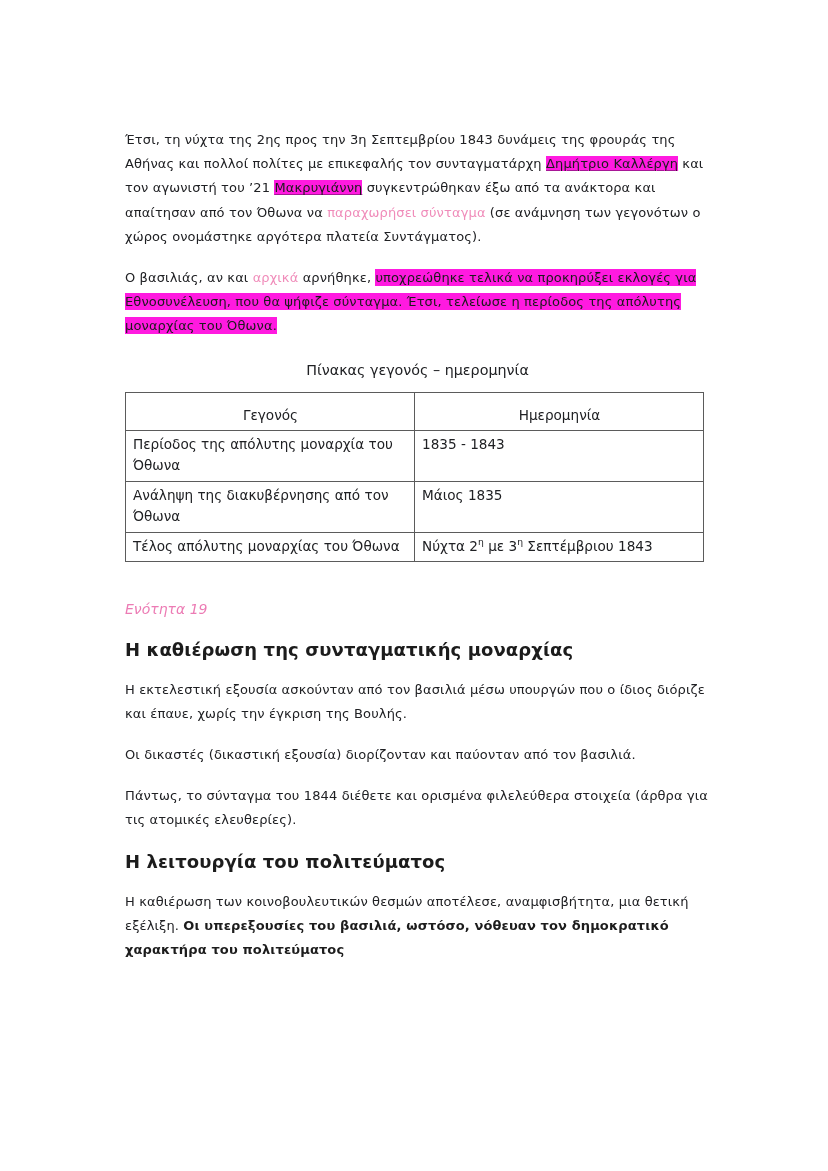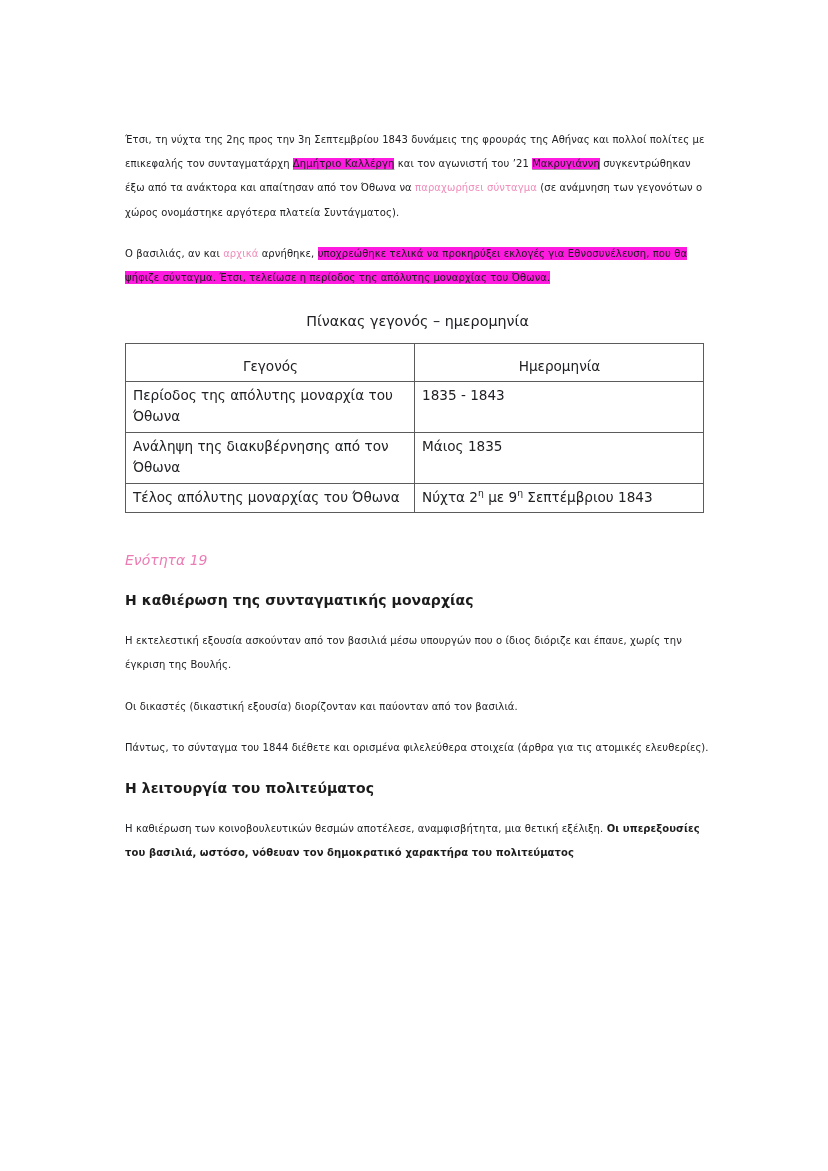--- a/index.html
+++ b/index.html
@@ -20,21 +20,21 @@
     width: 828px;
     height: 1171px;
     background: #ffffff;
     box-sizing: border-box;
     padding: 128px 118px 0 125px;
   }
   p, div, td, th {
     -webkit-font-smoothing: antialiased;
   }
   .para {
-    font-size: 10px;
+    font-size: 13px;
     line-height: 24.2px;
     margin: 0 0 17px 0;
     color: #202124;
     text-align: left;
     letter-spacing: 0.01em;
   }
   .para.tight {
     margin-bottom: 16px;
   }
   .hl {
@@ -98,21 +98,21 @@
     font-style: italic;
     text-underline-offset: 2px;
     text-decoration-thickness: 1px;
     line-height: 22px;
     margin: 0 0 18px 0;
   }
   .sec-head.first {
     margin-top: 36px;
   }
   .bold-head {
-    font-size: 14px;
+    font-size: 18px;
     font-weight: bold;
     line-height: 23px;
     color: #1c1c1c;
     margin: 0 0 17px 0;
     letter-spacing: 0.005em;
   }
   .bold-head.spaced {
     margin-top: 15px;
   }
   strong.inline {
@@ -146,21 +146,21 @@
       <tr>
         <td class="cell-2line">Περίοδος της απόλυτης μοναρχία του Όθωνα</td>
         <td class="cell-2line">1835 - 1843</td>
       </tr>
       <tr>
         <td class="cell-2line">Ανάληψη της διακυβέρνησης από τον Όθωνα</td>
         <td class="cell-2line">Μάιος 1835</td>
       </tr>
       <tr>
         <td>Τέλος απόλυτης μοναρχίας του Όθωνα</td>
-        <td><span>Νύχτα 2</span><sup>η</sup><span> με 9</span><sup>η</sup><span> Σεπτέμβριου 1843</span></td>
+        <td><span>Νύχτα 2</span><sup>η</sup><span> με 3</span><sup>η</sup><span> Σεπτέμβριου 1843</span></td>
       </tr>
     </tbody>
   </table>
 
   <div class="sec-head first">Ενότητα 19</div>
 
 
   <div class="bold-head">Η καθιέρωση της συνταγματικής μοναρχίας</div>
 
 

